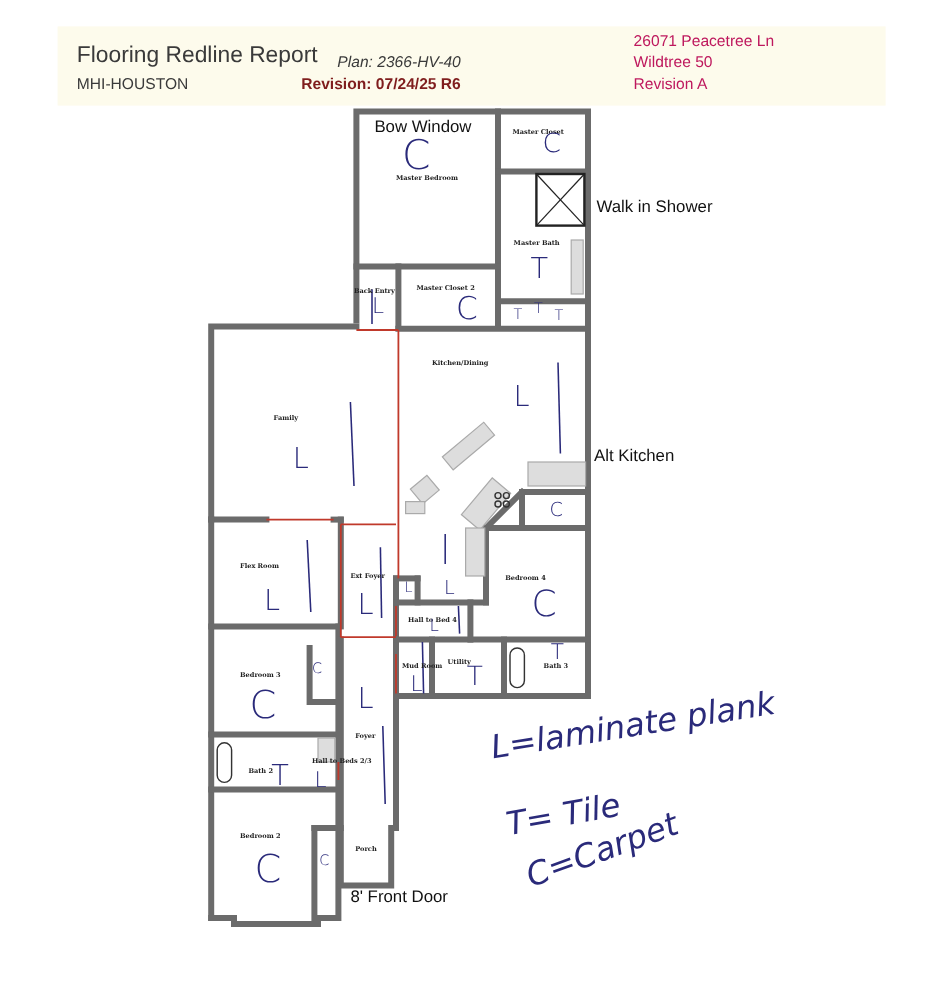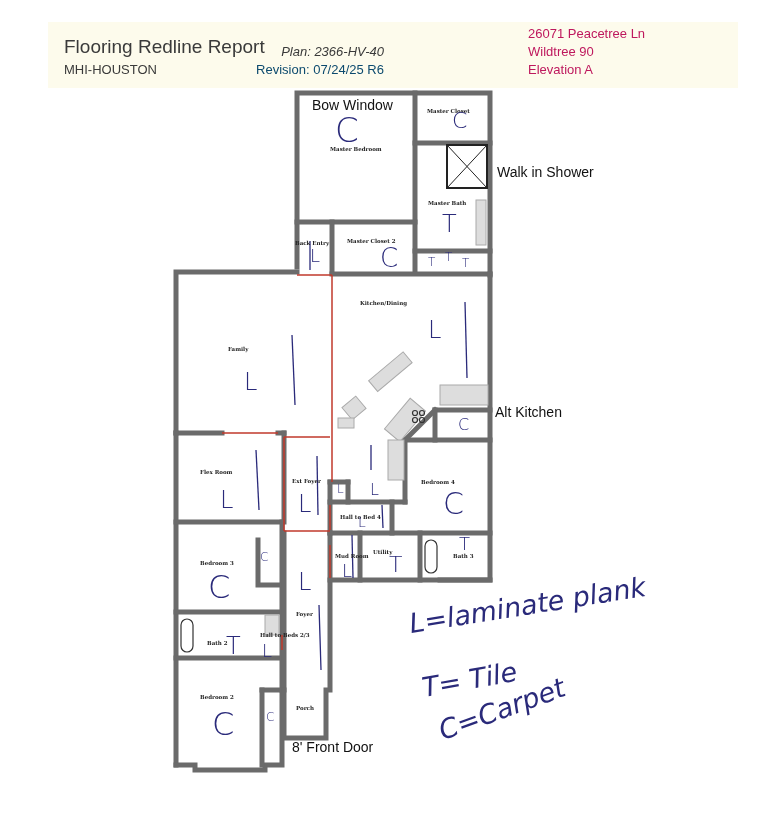--- a/index.html
+++ b/index.html
@@ -1,39 +1,39 @@
 <!DOCTYPE html>
 <html><head>
 <meta charset="utf-8">
 <style>
   html, body { margin: 0; padding: 0; background: #ffffff; }
   body { width: 773px; height: 831px; position: relative; overflow: hidden; font-family: "Liberation Sans", sans-serif; }
   .header { position: absolute; left: 48px; top: 22px; width: 690px; height: 66px; background: #fdfbec; }
   .title { position: absolute; left: 16px; top: 14px; font-size: 19px; color: #3a3a3a; }
   .subtitle { position: absolute; left: 16px; top: 40px; font-size: 13px; color: #3a3a3a; }
   .plan-label { position: absolute; right: 354px; top: 22px; font-size: 13px; color: #3a3a3a; text-align: right; white-space: nowrap; font-style: italic; }
-  .rev-label { position: absolute; right: 354px; top: 40px; font-size: 13px; color: #0c4a6e; text-align: left; white-space: nowrap; }
+  .rev-label { position: absolute; right: 354px; top: 40px; font-size: 13px; color: #7f1d1d; text-align: left; white-space: nowrap; font-weight: bold; }
   .addr { position: absolute; left: 480px; font-size: 13px; color: #be185d; white-space: nowrap; }
   .plan { position: absolute; left: 0; top: 0; }
   .annot { position: absolute; font-size: 14px; color: #111; white-space: nowrap; }
   .room { position: absolute; font-size: 5.5px; font-weight: bold; color: #222; white-space: nowrap; font-family: "DejaVu Serif", serif; }
   .hw { position: absolute; color: #2a2a7a; font-family: "DejaVu Sans", sans-serif; font-weight: 300; white-space: nowrap; }
   .legend { position: absolute; color: #2a2a7a; font-family: "DejaVu Sans", sans-serif; font-size: 27px; white-space: nowrap; font-style: italic; }
 </style>
 </head>
 <body>
 
 <div class="header">
   <div class="title">Flooring Redline Report</div>
   <div class="subtitle">MHI-HOUSTON</div>
   <div class="plan-label">Plan:  2366-HV-40</div>
   <div class="rev-label">Revision:  07/24/25 R6</div>
   <div class="addr" style="top:4px">26071 Peacetree Ln</div>
-  <div class="addr" style="top:22px">Wildtree 90</div>
-  <div class="addr" style="top:40px">Elevation A</div>
+  <div class="addr" style="top:22px">Wildtree 50</div>
+  <div class="addr" style="top:40px">Revision A</div>
 </div>
 
 <svg class="plan" width="773" height="831">
   <g fill="none" stroke="#6b6b6b" stroke-width="5" stroke-linecap="square">
 
     <polyline points="297,267 297,93 490,93 490,275"></polyline>
     <line x1="415" y1="93" x2="415" y2="270"></line>
     <line x1="415" y1="143" x2="490" y2="143"></line>
     <line x1="297" y1="222" x2="415" y2="222"></line>
     <line x1="332" y1="222" x2="332" y2="272"></line>
@@ -125,21 +125,21 @@
     <line x1="371" y1="445" x2="371" y2="470"></line>
     <line x1="382" y1="505" x2="383" y2="528"></line>
     <line x1="352" y1="535" x2="353" y2="578"></line>
     <line x1="319" y1="605" x2="321" y2="670"></line>
     <line x1="310" y1="241" x2="310" y2="270"></line>
   </g>
 </svg>
 
 <div class="annot" style="left:312px; top:97px;">Bow Window</div>
 <div class="annot" style="left:497px; top:164px;text-align:right;">Walk in Shower</div>
-<div class="annot" style="left:495px; top:404px;">Alt Kitchen</div>
+<div class="annot" style="left:495px; top:371px;">Alt Kitchen</div>
 <div class="annot" style="left:292px; top:739px;">8' Front Door</div>
 
 <div class="room" style="left:427px; top:108px;">Master Closet</div>
 <div class="room" style="left:330px; top:146px;">Master Bedroom</div>
 <div class="room" style="left:428px; top:200px;">Master Bath</div>
 <div class="room" style="left:295px; top:240px;">Back Entry</div>
 <div class="room" style="left:347px; top:238px;">Master Closet 2</div>
 <div class="room" style="left:360px; top:300px;">Kitchen/Dining</div>
 <div class="room" style="left:228px; top:346px;">Family</div>
 <div class="room" style="left:200px; top:469px;">Flex Room</div>

